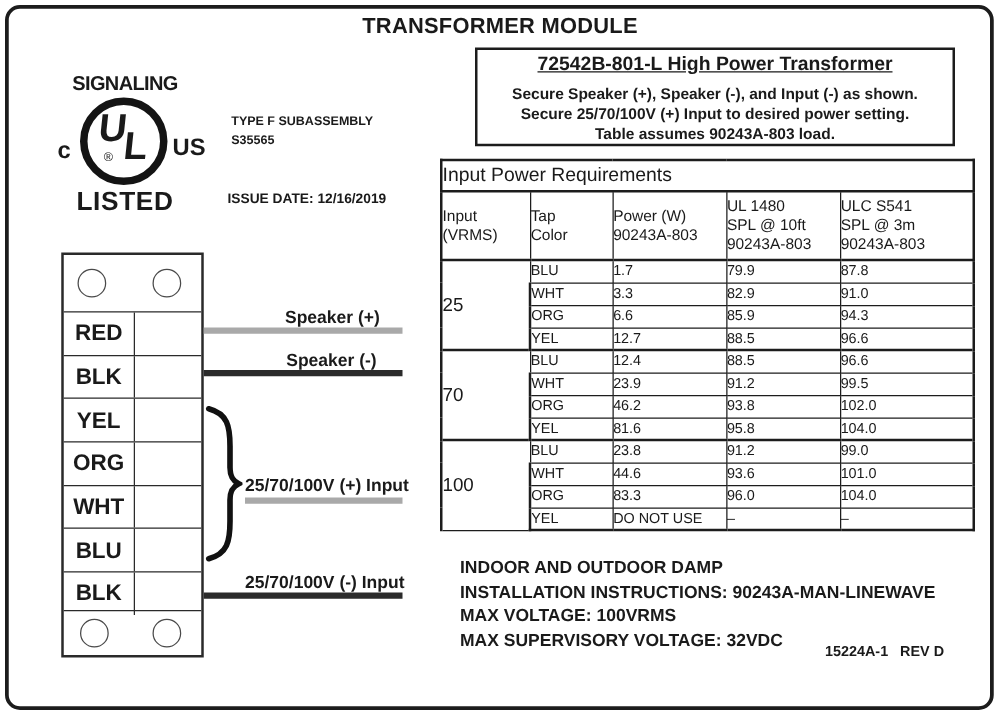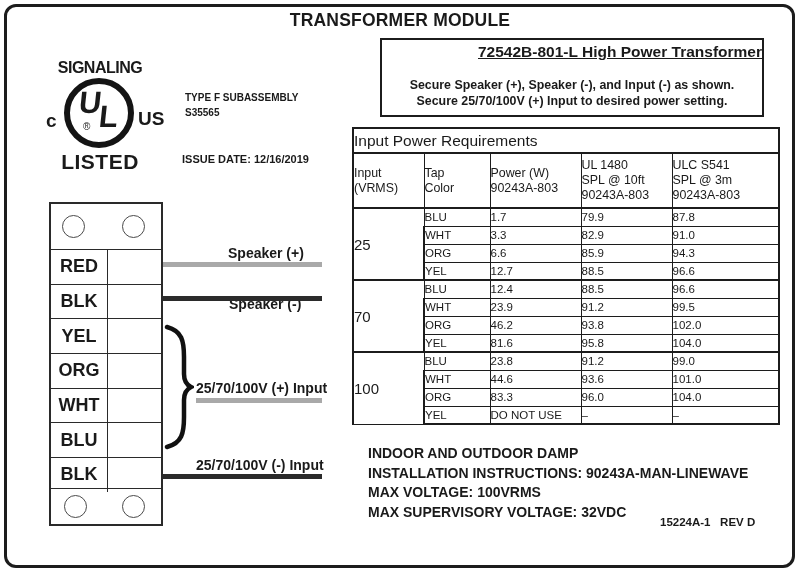--- a/index.html
+++ b/index.html
@@ -59,21 +59,21 @@
   .subassembly { left: 185px; top: 90px; font-size: 10px; line-height: 15px; white-space: pre-line; }
   .issue-date  { left: 182px; top: 153px; font-size: 11px; }
 
   
   .header-box {
     left: 380px; top: 38px; width: 384px; height: 79px;
     border: 2px solid #1c1c1c;
     text-align: center;
     padding-top: 3px;
   }
-  .header-box .hb-title { font-size: 15.5px; text-decoration: underline; margin-bottom: 16px; text-align: right; }
+  .header-box .hb-title { font-size: 15.5px; text-decoration: underline; margin-bottom: 6px; }
   .header-box .hb-line { font-size: 12.4px; line-height: 16px; }
 
   
   .spec-table-wrap { left: 352px; top: 127px; }
   table.spec {
     border-collapse: collapse;
     table-layout: fixed;
     width: 426px;
   }
   table.spec th, table.spec td {
@@ -153,20 +153,21 @@
   </div>
 
   <div class="abs subassembly">TYPE F SUBASSEMBLY
 S35565</div>
   <div class="abs issue-date">ISSUE DATE: 12/16/2019</div>
 
   <div class="abs header-box">
     <div class="hb-title">72542B-801-L High Power Transformer</div>
     <div class="hb-line">Secure Speaker (+), Speaker (-), and Input (-) as shown.</div>
     <div class="hb-line">Secure 25/70/100V (+) Input to desired power setting.</div>
+    <div class="hb-line">Table assumes 90243A-803 load.</div>
   </div>
 
   <div class="abs spec-table-wrap">
     <table class="spec">
       <colgroup>
         <col style="width:71px">
           <col style="width:66px">
           <col style="width:91px">
           <col style="width:91px">
           <col style="width:107px">
@@ -307,21 +308,21 @@
       </div>
     <div class="term-bottom">
       <div class="screw" style="left:13px; top:6px;"></div>
       <div class="screw" style="left:71px; top:6px;"></div>
     </div>
   </div>
 
   <div class="abs wire-label" style="left:228px; top:245px;">Speaker (+)</div>
   <div class="abs wire" id="wire-speaker-pos" style="left: 163px; top: 262px; width: 159px; background: rgb(169, 169, 169);"></div>
 
-  <div class="abs wire-label" style="left:229px; top:280px;margin-top:16px;">Speaker (-)</div>
+  <div class="abs wire-label" style="left:229px; top:280px;">Speaker (-)</div>
   <div class="abs wire" id="wire-speaker-neg" style="left: 163px; top: 296px; width: 159px; background: rgb(43, 43, 43);"></div>
 
   <svg class="abs" style="left:160px; top:324px;" width="34" height="126" viewBox="0 0 34 126">
     <path d="M 7 3 C 22 7, 24 17, 24 33 L 24 50 C 24 58, 27 61, 31 63 C 27 65, 24 68, 24 76 L 24 93 C 24 109, 22 119, 7 123" fill="none" stroke="#111111" stroke-width="4.5" stroke-linecap="round"></path>
   </svg>
 
   <div class="abs wire-label" style="left:196px; top:380px;">25/70/100V (+) Input</div>
   <div class="abs wire" id="wire-input-pos" style="left: 196px; top: 398px; width: 126px; background: rgb(169, 169, 169);"></div>
 
   <div class="abs wire-label" style="left:196px; top:457px;">25/70/100V (-) Input</div>

